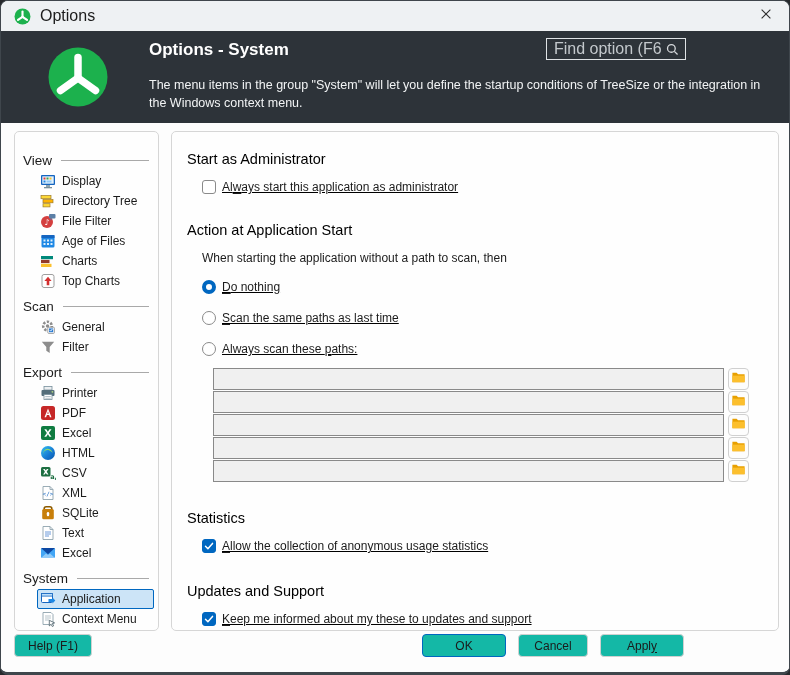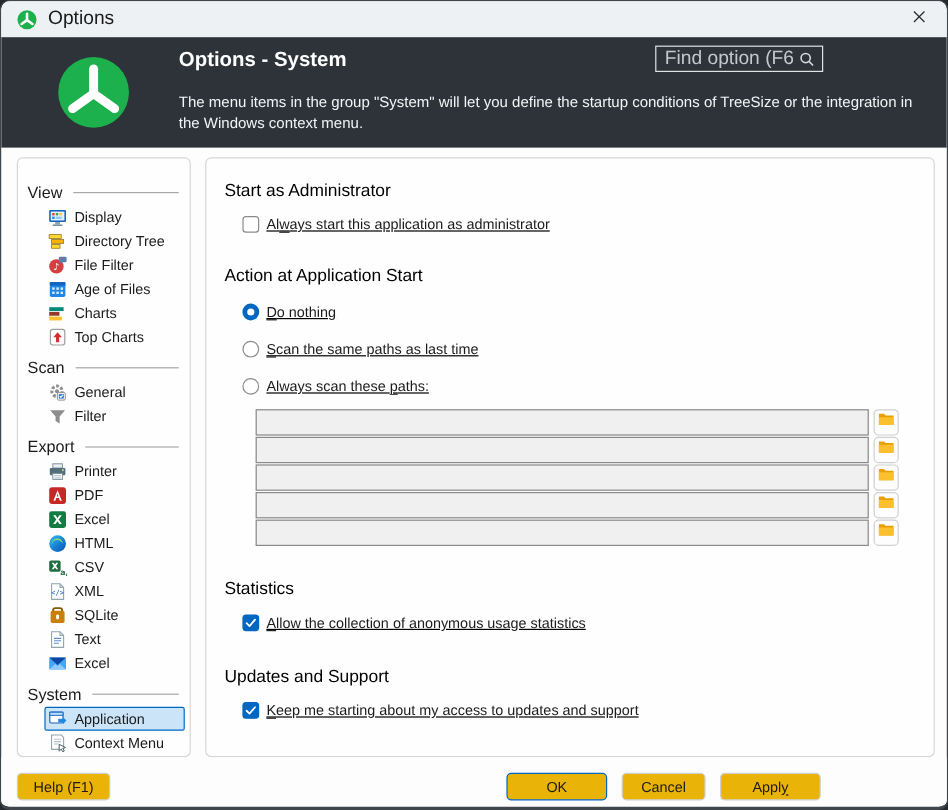--- a/index.html
+++ b/index.html
@@ -97,21 +97,21 @@
     width:21px; height:22px; margin-left:4px; background:#fdfdfd;
     border:1px solid #d0d0d0; border-radius:4px;
     display:flex; align-items:center; justify-content:center; cursor:default;
   }
   .folder-btn svg { width:15px; height:15px; }
   .mt28 { margin-top:28px; }
   .mt30 { margin-top:30px; }
   
   .footer { position:absolute; left:0; top:630px; width:100%; height:42px; background:#fdfdfd; }
   .btn {
-    position:absolute; top:13px; height:23px; background:#eab308;
+    position:absolute; top:3px; height:23px; background:#14b8a6;
     border:1px solid #d0d0d0; border-radius:4px; font-family:"Liberation Sans",sans-serif;
     font-size:12px; color:#1b1b1b; display:flex; align-items:center; justify-content:center;
     cursor:default;
   }
   .btn-help { left:13px; width:78px; }
   .btn-ok { left:421px; width:84px; border-color:#0067c0; }
   .btn-cancel { left:517px; width:70px; }
   .btn-apply { left:599px; width:84px; }
 </style>
 </head>
@@ -386,20 +386,21 @@
     </div>
     <label class="row chk-row">
       <span class="checkbox"></span>
       <span class="lbl"><span>Al</span><span class="acc">w</span><span>ays start this application as administrator</span></span>
     </label>
 
     <div class="sec-head mt28">
       <span class="sl">Action at Application Start</span>
         <span class="rule"></span>
     </div>
+    <div class="intro">When starting the application without a path to scan, then</div>
 
     <label class="row radio-row">
       <span class="radio sel"></span>
       <span class="lbl"><span></span><span class="acc">D</span><span>o nothing</span></span>
     </label>
     <label class="row radio-row">
       <span class="radio"></span>
       <span class="lbl"><span></span><span class="acc">S</span><span>can the same paths as last time</span></span>
     </label>
     <label class="row radio-row">
@@ -471,21 +472,21 @@
     <div class="sec-head mt30">
       <span class="sl">Updates and Support</span>
         <span class="rule"></span>
     </div>
     <label class="row chk-row">
       <span class="checkbox checked">
           <svg viewBox="0 0 12 12" width="12" height="12">
             <path d="M2.5 6.3 L4.9 8.7 L9.5 3.4" stroke="#fff" stroke-width="1.5" fill="none" stroke-linecap="round" stroke-linejoin="round"></path>
           </svg>
         </span>
-      <span class="lbl"><span></span><span class="acc">K</span><span>eep me starting about my access to updates and support</span></span>
+      <span class="lbl"><span></span><span class="acc">K</span><span>eep me informed about my these to updates and support</span></span>
     </label>
 
   </div>
 
   <div class="footer">
     <button class="btn btn-help">Help (F1)</button>
     <button class="btn btn-ok">OK</button>
     <button class="btn btn-cancel">Cancel</button>
     <button class="btn btn-apply">
         <span>Appl</span>

